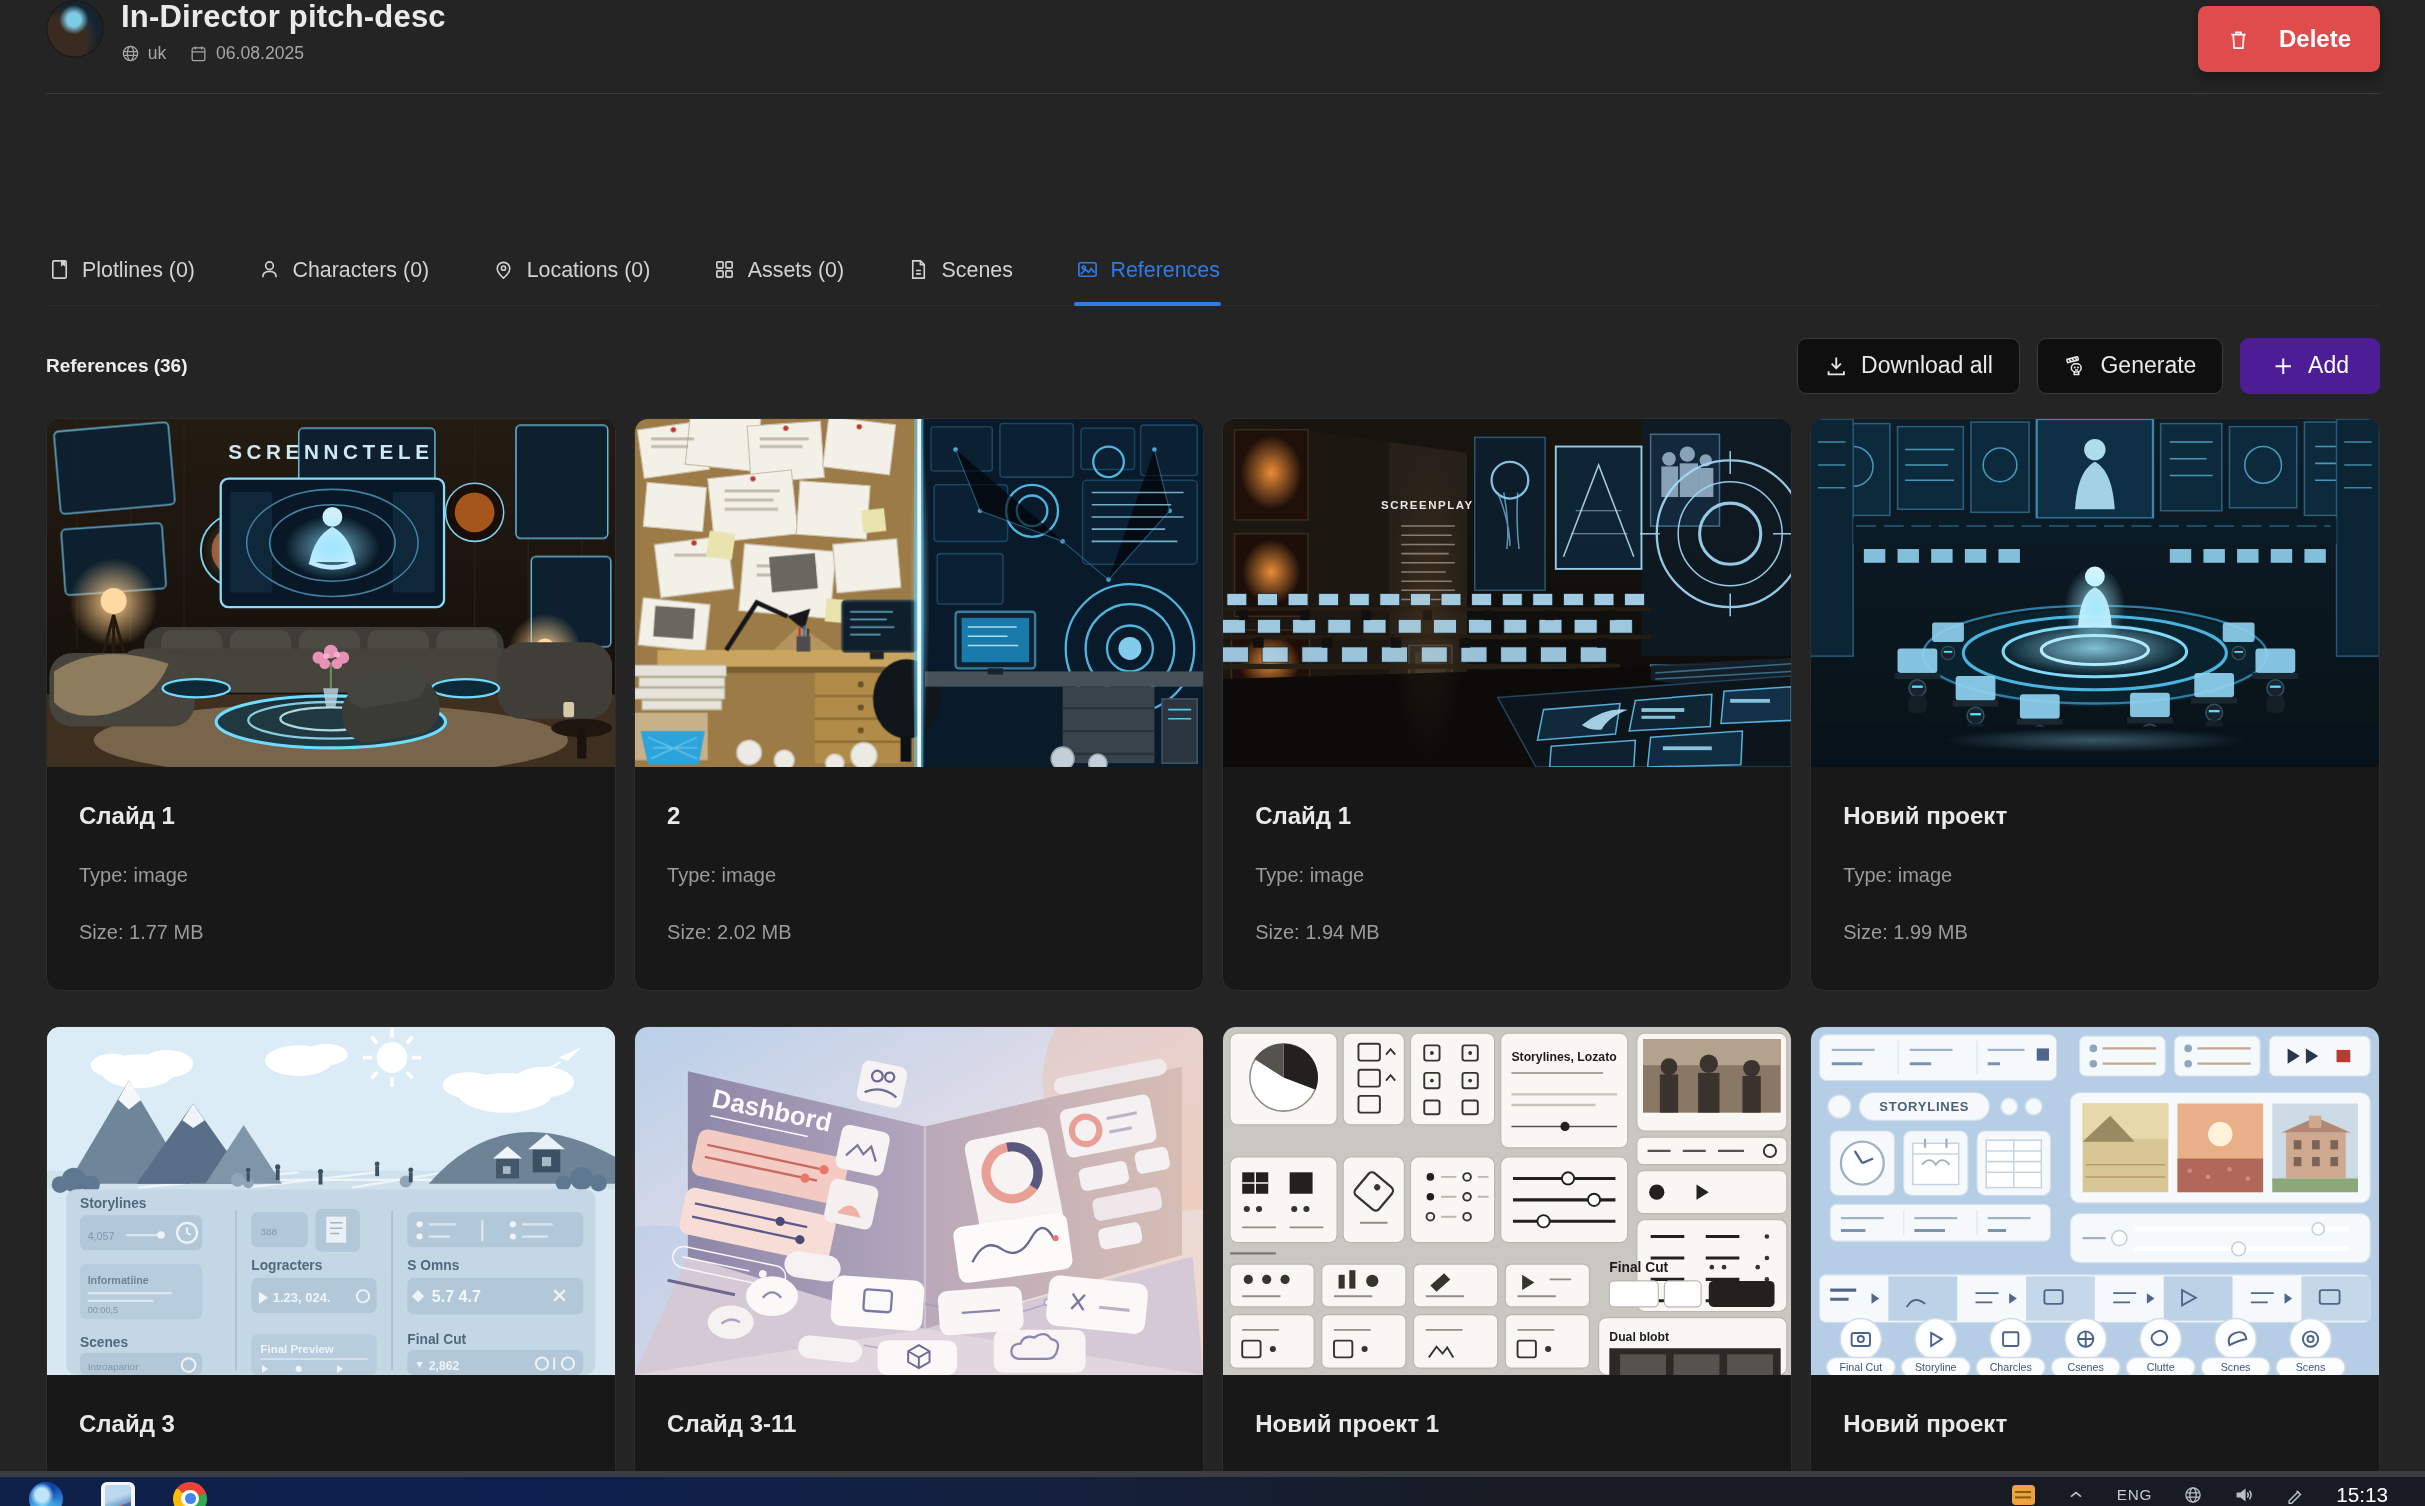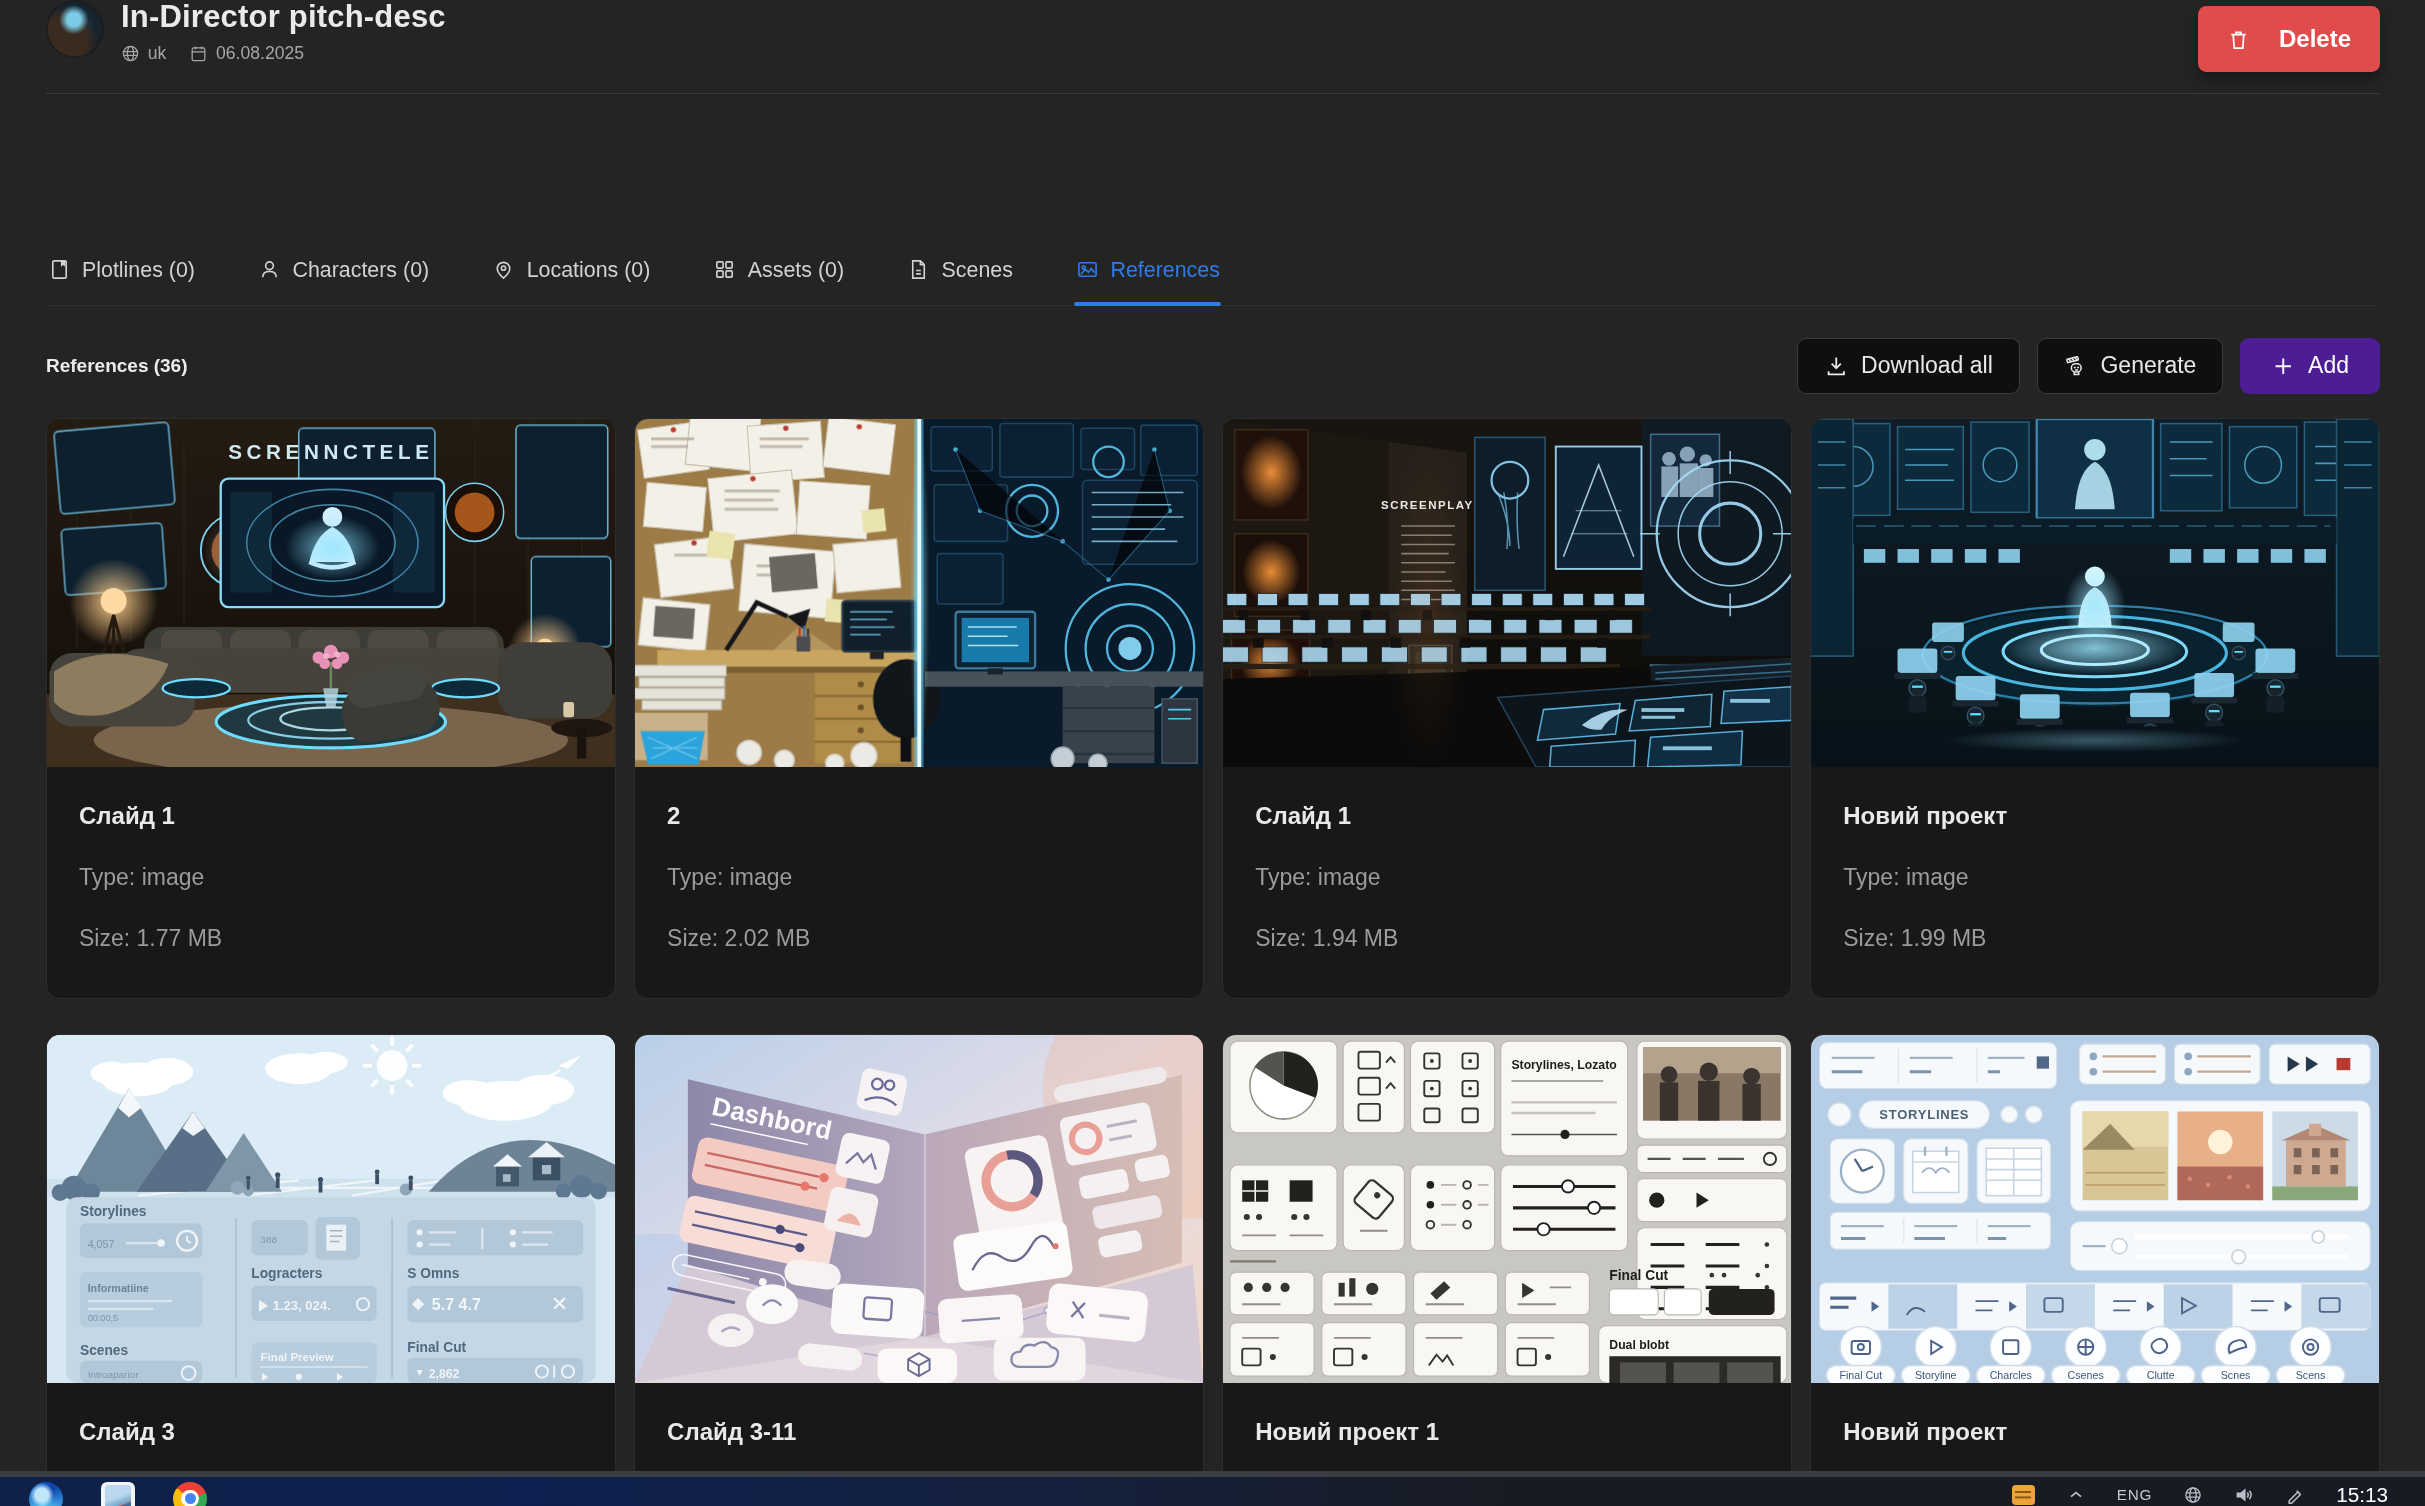--- a/index.html
+++ b/index.html
@@ -59,21 +59,21 @@
   .btn.primary{background:#4c1d95;border:none;color:#fff;padding:0 31px;}
 
   
   .grid{margin-top:24.5px;display:grid;grid-template-columns:repeat(4,1fr);
         column-gap:18.4px;row-gap:35px;}
   .card{background:#181818;border:1.5px solid #2d2d2d;border-radius:13.8px;overflow:hidden;cursor:pointer;}
   .card-img{height:348px;background:#101010;}
   .card-img svg{width:100%;height:100%;display:block;}
   .card-body{padding:35px 32px 46px;}
   .card-title{font-size:24px;font-weight:700;color:#e9e9e9;}
-  .card-line{margin-top:34px;font-size:23px;color:#9b9b9b;}
+  .card-line{margin-top:34px;font-size:20px;color:#9b9b9b;}
 
   
   .taskbar{position:absolute;left:0;right:0;bottom:0;height:36px;}
   .tb-edge{height:6.1px;background:#3a3d42;}
   .tb-bar{height:36px;overflow:hidden;position:relative;display:flex;align-items:flex-start;
     background:linear-gradient(90deg,#0f2148 0%,#0d1f4e 22%,#14203c 44%,#181b23 62%,#181b23 100%);}
   .tb-left{display:flex;gap:38px;padding:4.6px 0 0 29px;}
   .tb-app{width:34px;height:34px;border-radius:7.7px;}
   .tb-swirl{border-radius:50%;
     background:radial-gradient(circle at 38% 38%, #bfe6f8 0 22%, rgba(191,230,248,0) 40%),

